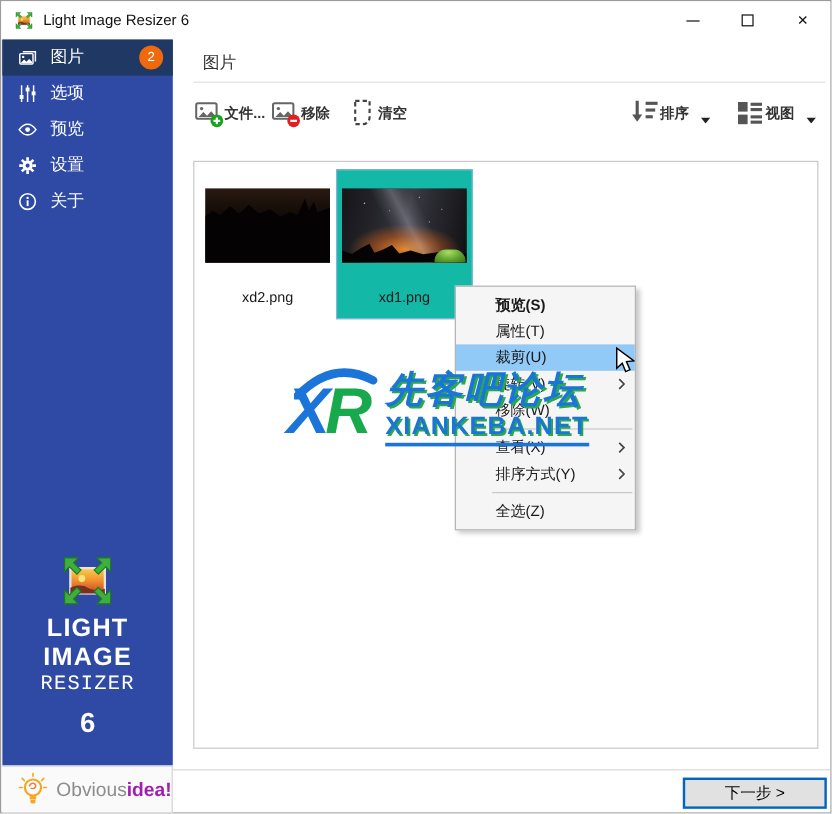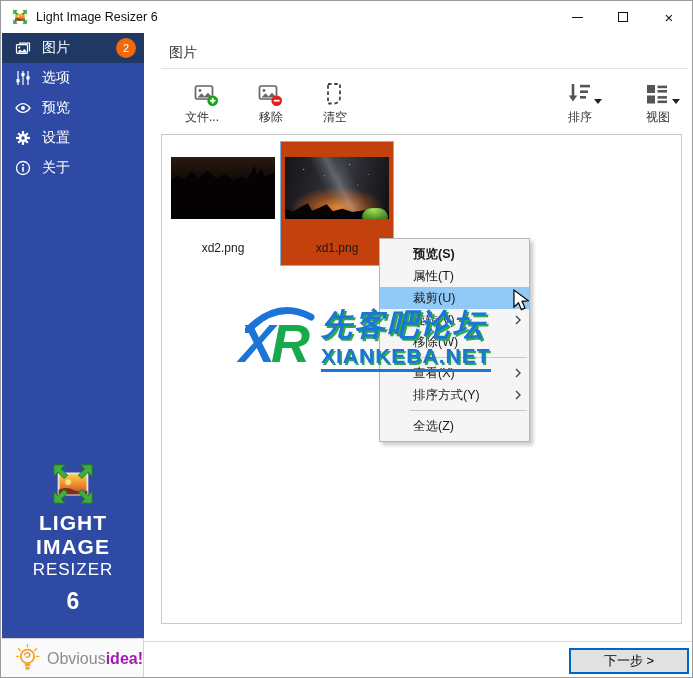--- a/index.html
+++ b/index.html
@@ -23,49 +23,49 @@
   .nav-item{height:30px;display:flex;align-items:center;color:#fff;font-size:14px;padding:0 10px 0 12px;cursor:pointer;position:relative;}
   .nav-item.selected{background:#1f3864;}
   .nav-icon{width:18px;height:18px;margin-right:10px;display:inline-flex;align-items:center;justify-content:center;}
   .nav-icon svg{width:16px;height:16px;}
   .nav-badge{position:absolute;right:8px;top:5px;width:20px;height:20px;border-radius:50%;background:#f06a0d;color:#fff;
     font-size:11px;display:flex;align-items:center;justify-content:center;}
   .side-logo{position:absolute;left:0;right:0;top:428px;text-align:center;color:#fff;}
   .side-logo-icon{display:inline-block;width:48px;height:46px;}
   .side-logo-icon svg{width:48px;height:46px;}
   .lg-line1,.lg-line2{font-size:21px;letter-spacing:1px;line-height:24px;font-weight:700;}
-  .lg-line3{font-size:17px;letter-spacing:1px;line-height:22px;font-weight:400;}
+  .lg-line3{font-size:17px;letter-spacing:1px;line-height:22px;font-weight:400;font-family:Liberation Mono, monospace;}
   .lg-ver{font-size:23px;font-weight:bold;margin-top:7px;}
 
   
   .brandbox{position:absolute;left:1px;top:637px;width:142px;height:40px;background:#fafafa;
     border-top:1px solid #d4d4d4;border-right:1px solid #d4d4d4;display:flex;align-items:center;padding-left:12px;cursor:pointer;}
   .bulb{width:30px;height:32px;margin-right:6px;}
   .brand-gray{font-size:16px;color:#8d8d8d;}
   .brand-orange{font-size:16px;color:#a21caf;font-weight:bold;}
 
   
   .page-title{position:absolute;left:168px;top:43px;font-size:14px;color:#333;}
   .header-line{position:absolute;left:160px;top:67px;width:527px;height:1px;background:#e2e2e2;}
   .toolbar{position:absolute;left:160px;top:77px;width:527px;height:52px;display:flex;align-items:flex-start;}
   .tb-left{display:flex;gap:6px;}
-  .tb-right{display:flex;gap:10px;margin-left:auto;margin-right:8px;}
+  .tb-right{display:flex;gap:20px;margin-left:auto;margin-right:8px;}
   .tb-group{display:flex;align-items:flex-start;}
-  .tb-btn{width:58px;display:flex;flex-direction:column;align-items:flex-end;cursor:pointer;padding-top:2px;}
+  .tb-btn{width:58px;display:flex;flex-direction:row;align-items:center;cursor:pointer;padding-top:2px;font-weight:bold;}
   .tb-ic{height:27px;display:flex;align-items:center;justify-content:center;}
   .tb-ic svg{width:26px;height:26px;}
   .tb-lb{font-size:12px;color:#333;margin-top:2px;white-space:nowrap;}
   .tb-caret{margin-top:12px;margin-left:2px;cursor:pointer;}
   .tb-caret svg{width:8px;height:5px;}
 
   
   .file-list{position:absolute;left:160px;top:133px;width:521px;height:490px;border:1px solid #c9c9c9;background:#fff;
     display:flex;align-items:flex-start;padding:6px 4px;}
   .file-cell{width:114px;padding:15px 4px 10px;text-align:center;border:1px solid transparent;cursor:pointer;}
-  .file-cell.selected{background:#c2410c;border-color:#84b4dc;}
+  .file-cell.selected{background:#14b8a6;border-color:#84b4dc;}
   .thumb{width:104px;height:62px;margin:0 auto;position:relative;overflow:hidden;background:#000;}
   .file-name{font-size:12px;color:#1a1a1a;margin-top:22px;}
   .thumb-dark-mountains{background:linear-gradient(180deg,#2a1a12 0%,#1a100a 22%,#0c0705 45%,#060403 70%,#080404 100%);}
   .thumb-dark-mountains::before{content:"";position:absolute;left:0;top:0;right:0;bottom:0;background:#040202;
     clip-path:polygon(0 38%,6% 30%,12% 36%,20% 24%,27% 34%,35% 22%,43% 34%,52% 28%,60% 38%,68% 32%,74% 36%,80% 14%,83% 30%,87% 18%,90% 32%,100% 26%,100% 100%,0 100%);}
   .thumb-night-sky{background:
     radial-gradient(1.4px 1.4px at 18% 20%,rgba(255,255,255,.8),transparent 70%),
     radial-gradient(1.2px 1.2px at 62% 12%,rgba(255,255,255,.7),transparent 70%),
     radial-gradient(1.2px 1.2px at 80% 28%,rgba(255,255,255,.6),transparent 70%),
     radial-gradient(1.2px 1.2px at 38% 30%,rgba(255,255,255,.5),transparent 70%),

